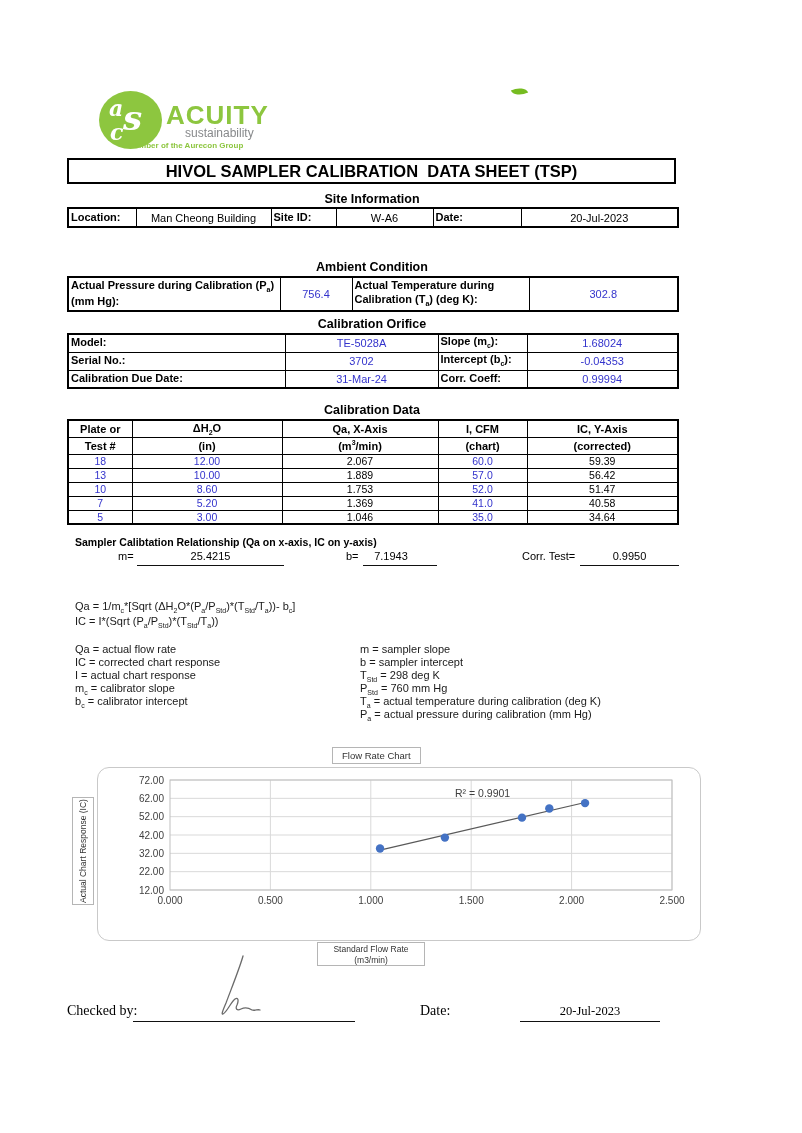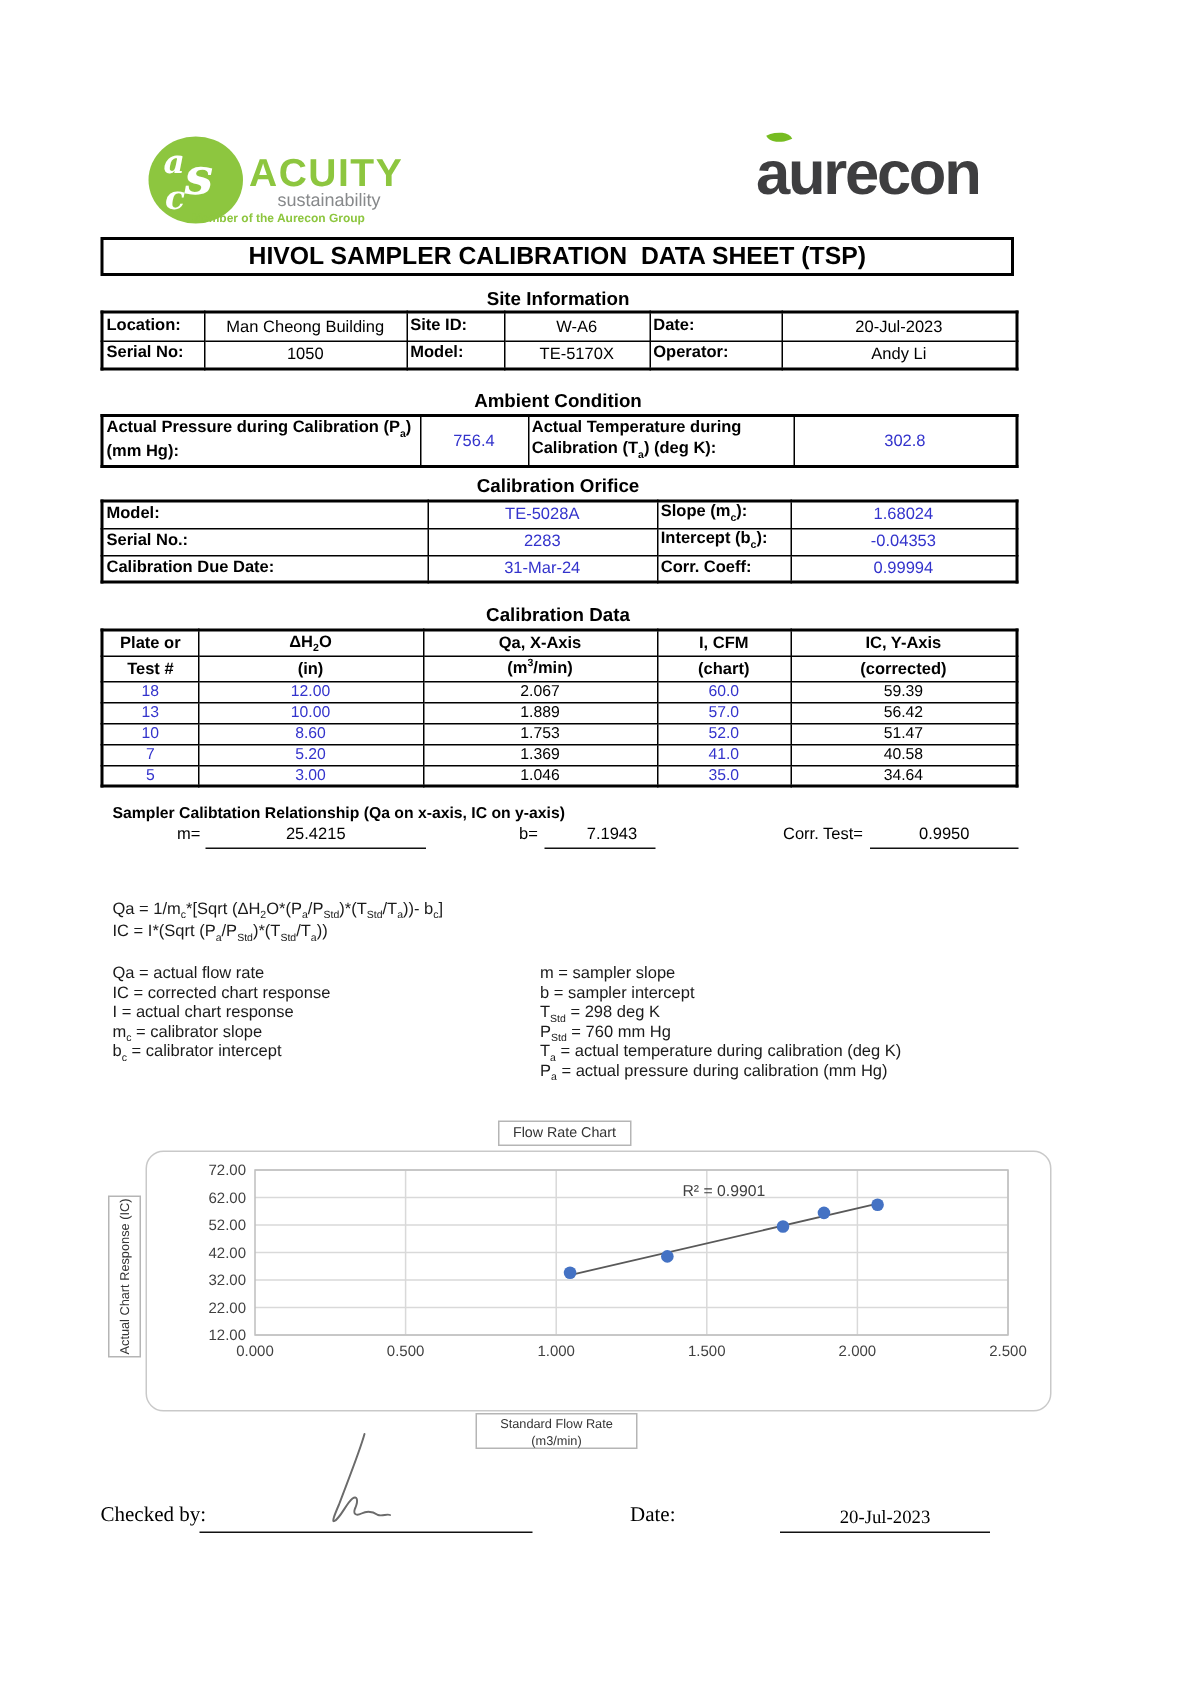--- a/index.html
+++ b/index.html
@@ -67,21 +67,20 @@
   <div class="abs acuity-ellipse">
     <span class="acuity-mono" style="left:10px;top:6px;font-size:22px;">a</span>
     <span class="acuity-mono" style="left:24px;top:10px;font-size:34px;">s</span>
     <span class="acuity-mono" style="left:11px;top:30px;font-size:22px;">c</span>
   </div>
   <div class="abs acuity-name">ACUITY</div>
   <div class="abs acuity-tag">sustainability</div>
   <div class="abs acuity-member">Member of the Aurecon Group</div>
 
   <div class="abs aurecon-leaf"></div>
-  <div class="abs aurecon-name">aurecon</div>
 
   <div class="abs sec-head" style="top:192px;">Site Information</div>
 
   <div class="abs title-bar">HIVOL SAMPLER CALIBRATION  DATA SHEET (TSP)</div>
   <table class="doc" style="top:207px;">
     <colgroup>
         <col style="width:68px">
         <col style="width:135px">
         <col style="width:65px">
         <col style="width:97px">
@@ -90,28 +89,20 @@
       </colgroup>
     <tbody>
         <tr style="height:19px;">
       <td class="lbl">Location:</td>
       <td class="val">Man Cheong Building</td>
       <td class="lbl">Site ID:</td>
       <td class="val">W-A6</td>
       <td class="lbl">Date:</td>
       <td class="val">20-Jul-2023</td>
     </tr>
-    <tr style="height:19px;">
-      <td class="lbl">Serial No:</td>
-      <td class="val">1050</td>
-      <td class="lbl">Model:</td>
-      <td class="val">TE-5170X</td>
-      <td class="lbl">Operator:</td>
-      <td class="val">Andy Li</td>
-    </tr>
   </tbody>
     </table>
 
   <div class="abs sec-head" style="top:260px;">Ambient Condition</div>
   <table class="doc" style="top:276px;">
     <colgroup>
         <col style="width:212px">
         <col style="width:72px">
         <col style="width:177px">
         <col style="width:149px">
@@ -136,21 +127,21 @@
       </colgroup>
     <tbody>
         <tr style="height:18px;">
       <td class="lbl">Model:</td>
       <td class="bval">TE-5028A</td>
       <td class="lbl">Slope (m<sub>c</sub>):</td>
       <td class="bval">1.68024</td>
     </tr>
     <tr style="height:18px;">
       <td class="lbl">Serial No.:</td>
-      <td class="bval">2283</td>
+      <td class="bval">3702</td>
       <td class="lbl">Intercept (b<sub>c</sub>):</td>
       <td class="bval">-0.04353</td>
     </tr>
     <tr style="height:18px;">
       <td class="lbl">Calibration Due Date:</td>
       <td class="bval">31-Mar-24</td>
       <td class="lbl">Corr. Coeff:</td>
       <td class="bval">0.99994</td>
     </tr>
   </tbody>
@@ -216,21 +207,21 @@
       <td>34.64</td>
     </tr>
   </tbody>
     </table>
 
   <div class="abs rel-head">Sampler Calibtation Relationship (Qa on x-axis, IC on y-axis)</div>
   <div class="abs rel-txt" style="left:118px;top:550px;">m=</div>
   <div class="abs rel-txt" style="left:137px;top:550px;width:147px;text-align:center;">25.4215</div>
   <div class="abs uline" style="left:137px;top:565px;width:147px;"></div>
   <div class="abs rel-txt" style="left:346px;top:550px;">b=</div>
-  <div class="abs rel-txt" style="left:371px;top:550px;width:74px;text-align:center;">7.1943</div>
+  <div class="abs rel-txt" style="left:354px;top:550px;width:74px;text-align:center;">7.1943</div>
   <div class="abs uline" style="left:363px;top:565px;width:74px;"></div>
   <div class="abs rel-txt" style="left:522px;top:550px;">Corr. Test=</div>
   <div class="abs rel-txt" style="left:580px;top:550px;width:99px;text-align:center;">0.9950</div>
   <div class="abs uline" style="left:580px;top:565px;width:99px;"></div>
 
   <div class="abs calc" style="left:75px;top:599px;">Qa = 1/m<sub>c</sub>*[Sqrt (ΔH<sub>2</sub>O*(P<sub>a</sub>/P<sub>Std</sub>)*(T<sub>Std</sub>/T<sub>a</sub>))- b<sub>c</sub>]</div>
   <div class="abs calc" style="left:75px;top:614px;">IC = I*(Sqrt (P<sub>a</sub>/P<sub>Std</sub>)*(T<sub>Std</sub>/T<sub>a</sub>))</div>
 
   <div class="abs defs" style="left:75px;top:643px;">Qa = actual flow rate</div>
   <div class="abs defs" style="left:75px;top:656px;">IC = corrected chart response</div>

